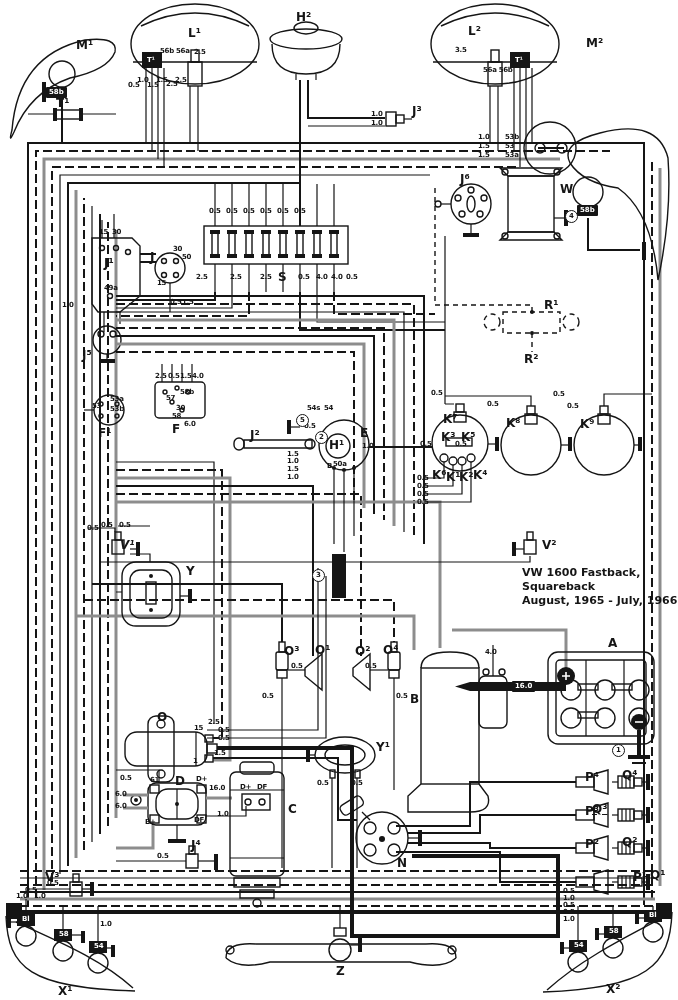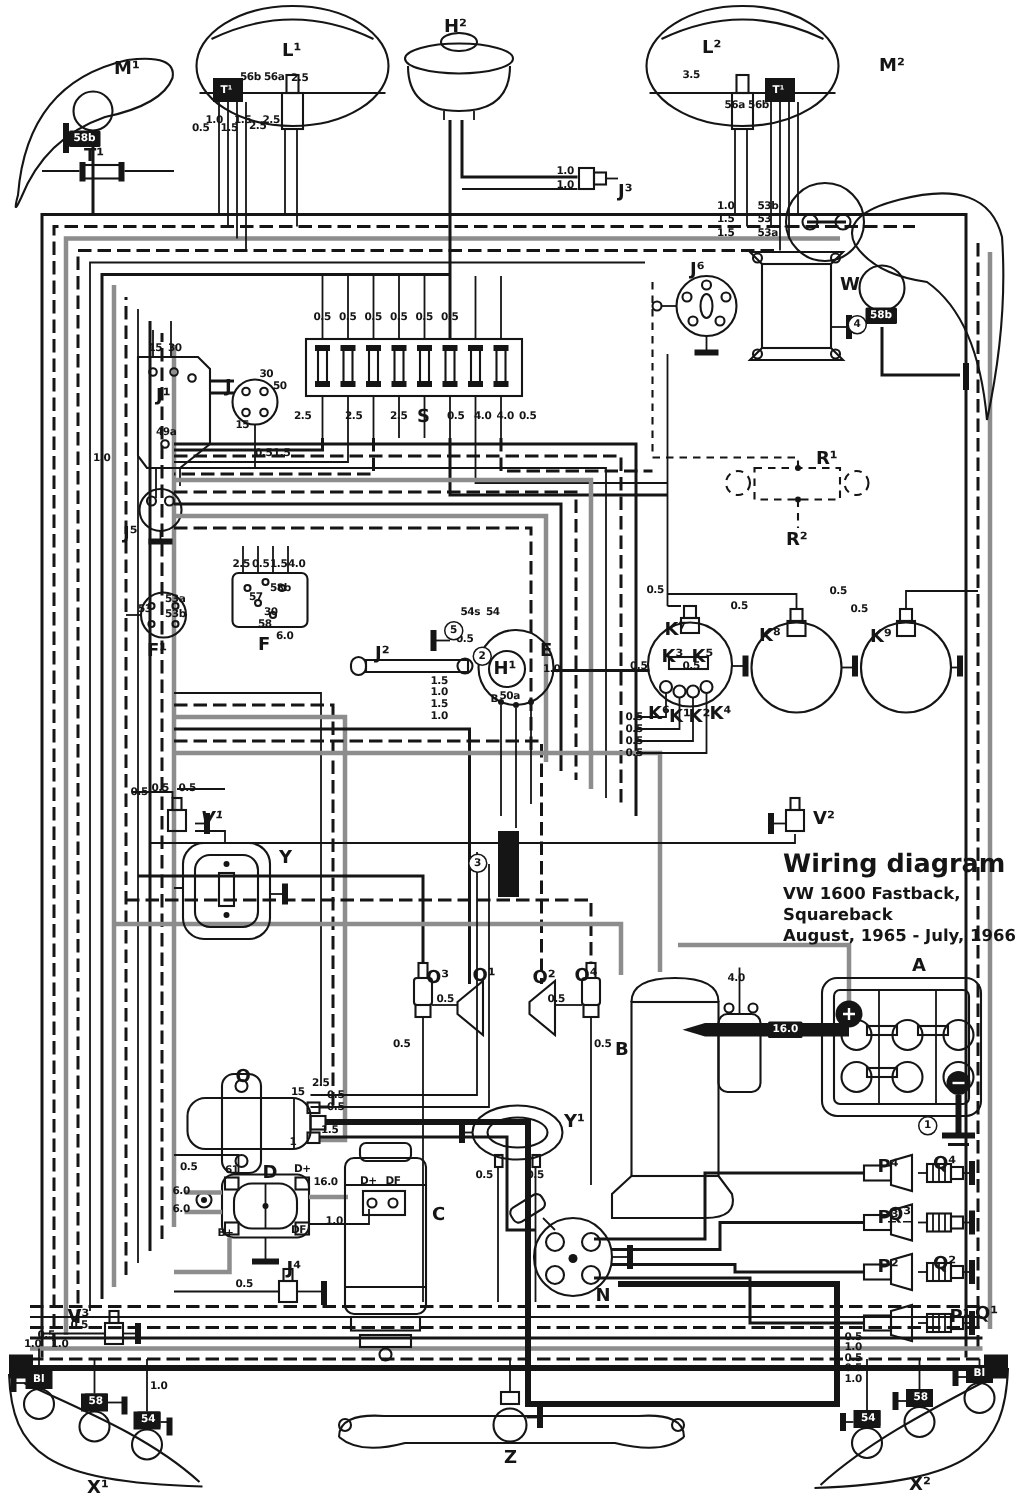--- a/index.html
+++ b/index.html
@@ -595,21 +595,21 @@
     </g>
   </svg>
 
   <div id="labels">
       <span class="lbl comp" style="left: 76px; top: 38px;">M¹</span>
       <span class="lbl comp" style="left: 188px; top: 26px;">L¹</span>
       <span class="lbl comp" style="left: 296px; top: 10px;">H²</span>
       <span class="lbl comp" style="left: 468px; top: 24px;">L²</span>
       <span class="lbl comp" style="left: 586px; top: 36px;">M²</span>
       <span class="lbl comp" style="left: 56px; top: 96px;">T¹</span>
-      <span class="lbl comp" style="left: 412px; top: 120px;">J³</span>
+      <span class="lbl comp" style="left: 412px; top: 104px;">J³</span>
       <span class="lbl comp" style="left: 560px; top: 182px;">W</span>
       <span class="lbl comp" style="left: 460px; top: 172px;">J⁶</span>
       <span class="lbl comp" style="left: 104px; top: 256px;">J¹</span>
       <span class="lbl comp" style="left: 150px; top: 250px;">J</span>
       <span class="lbl comp" style="left: 278px; top: 270px;">S</span>
       <span class="lbl comp" style="left: 544px; top: 298px;">R¹</span>
       <span class="lbl comp" style="left: 524px; top: 352px;">R²</span>
       <span class="lbl comp" style="left: 82px; top: 348px;">J⁵</span>
       <span class="lbl comp" style="left: 98px; top: 426px;">F¹</span>
       <span class="lbl comp" style="left: 172px; top: 422px;">F</span>
@@ -618,21 +618,21 @@
       <span class="lbl comp" style="left: 329px; top: 438px;">H¹</span>
       <span class="lbl comp" style="left: 443px; top: 412px;">K⁷</span>
       <span class="lbl comp" style="left: 441px; top: 430px;">K³</span>
       <span class="lbl comp" style="left: 461px; top: 430px;">K⁵</span>
       <span class="lbl comp" style="left: 432px; top: 468px;">K⁶</span>
       <span class="lbl comp" style="left: 446px; top: 470px;">K¹</span>
       <span class="lbl comp" style="left: 459px; top: 470px;">K²</span>
       <span class="lbl comp" style="left: 473px; top: 468px;">K⁴</span>
       <span class="lbl comp" style="left: 506px; top: 416px;">K⁸</span>
       <span class="lbl comp" style="left: 580px; top: 417px;">K⁹</span>
-      <span class="lbl comp" style="left: 134px; top: 538px; font-style: italic;">V¹</span>
+      <span class="lbl comp" style="left: 120px; top: 538px; font-style: italic;">V¹</span>
       <span class="lbl comp" style="left: 542px; top: 538px;">V²</span>
       <span class="lbl comp" style="left: 186px; top: 564px;">Y</span>
       <span class="lbl comp" style="left: 376px; top: 740px;">Y¹</span>
       <span class="lbl comp" style="left: 284px; top: 644px;">O³</span>
       <span class="lbl comp" style="left: 315px; top: 643px;">O¹</span>
       <span class="lbl comp" style="left: 355px; top: 644px;">O²</span>
       <span class="lbl comp" style="left: 383px; top: 643px;">O⁴</span>
       <span class="lbl comp" style="left: 608px; top: 636px;">A</span>
       <span class="lbl comp" style="left: 410px; top: 692px;">B</span>
       <span class="lbl comp" style="left: 157px; top: 710px;">O</span>
@@ -774,18 +774,17 @@
       <span class="lbl sock" style="left: 646px; top: 910px;">Bl</span>
       <span class="lbl sock" style="left: 512px; top: 681px;">16.0</span>
       <span class="lbl circ" style="left: 612px; top: 744px;">1</span>
       <span class="lbl circ" style="left: 315px; top: 431px;">2</span>
       <span class="lbl circ" style="left: 312px; top: 569px;">3</span>
       <span class="lbl circ" style="left: 565px; top: 210px;">4</span>
       <span class="lbl circ" style="left: 296px; top: 414px;">5</span>
     </div>
 
   <div id="titleblock">
-    <div class="t1">Wiring diagram</div>
     <div class="t2">VW 1600 Fastback, Squareback</div>
     <div class="t2">August, 1965 - July, 1966</div>
   </div>
 
 </div>
 
 </body></html>

